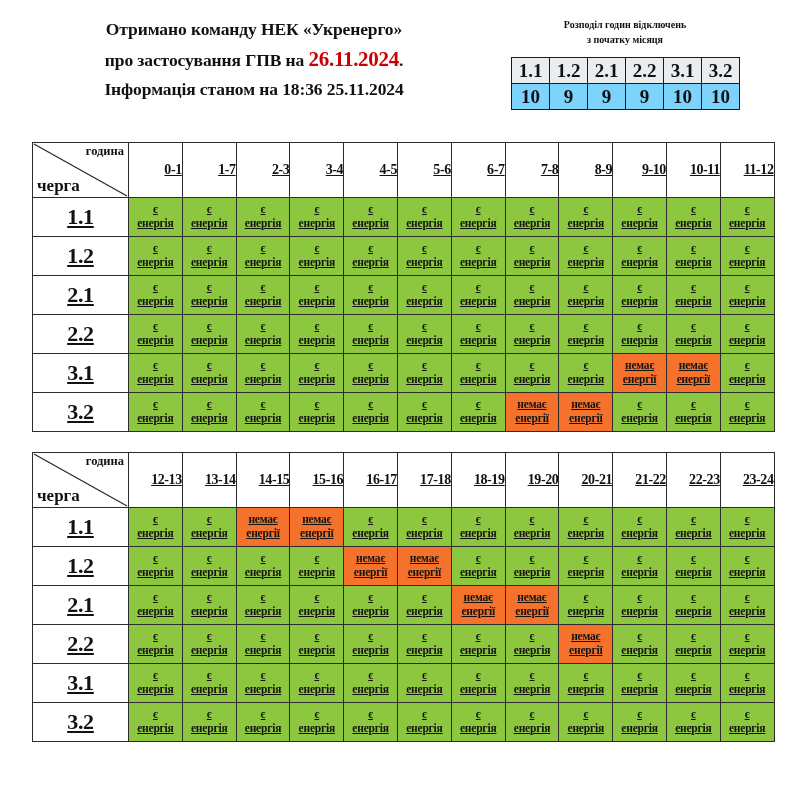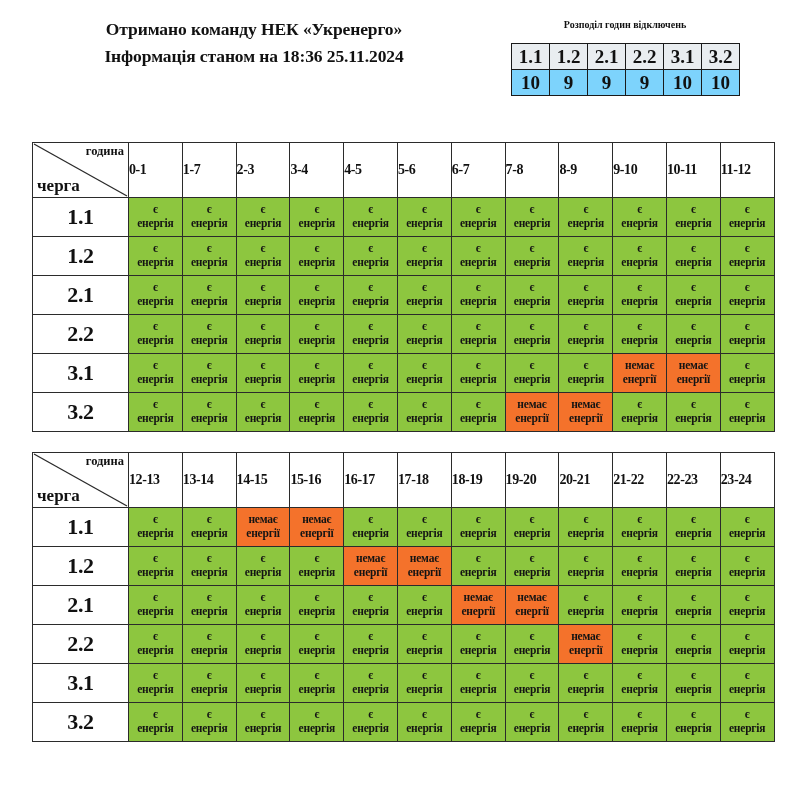--- a/index.html
+++ b/index.html
@@ -79,20 +79,21 @@
     width: 729px;
   }
   #grid-0 { top: 142px; }
   #grid-1 { top: 452px; }
 
   table.sched {
     border-collapse: collapse;
     table-layout: fixed;
     width: 729px;
     background: #fde047;
+    text-decoration: underline;
   }
   table.sched td, table.sched th {
     border: 1.3px solid #2b2b2b;
     padding: 0;
     margin: 0;
   }
 
   
   td.corner {
     width: 95px;
@@ -119,21 +120,21 @@
     left: 4px;
     bottom: 3px;
     font-size: 17px;
     font-weight: bold;
     line-height: 1;
   }
 
   th.hour-head {
     width: 52.8px;
     height: 54px;
-    text-align: left;
+    text-align: right;
     vertical-align: middle;
     font-size: 14px;
     font-weight: bold;
     background: #ffffff;
     letter-spacing: -0.4px;
   }
 
   td.queue-label {
     width: 95px;
     height: 38px;
@@ -167,25 +168,27 @@
   td.slot .l1, td.slot .l2 {
     display: block;
     white-space: nowrap;
   }
 </style>
 </head>
 <body>
 
 <div id="header-block">
   <div class="head-line">Отримано команду НЕК «Укренерго»</div>
+  <div class="head-line"><span>про застосування ГПВ на </span><span class="date-highlight">26.11.2024</span><span>.</span></div>
   <div class="head-line">Інформація станом на 18:36 25.11.2024</div>
 </div>
 
 <div id="summary-block">
   <div class="summary-title">Розподіл годин відключень</div>
+  <div class="summary-title">з початку місяця</div>
   <table id="summary-table">
     <tbody id="summary-tbody">
         <tr class="sum-head">
           <td>1.1</td>
           <td>1.2</td>
           <td>2.1</td>
           <td>2.2</td>
           <td>3.1</td>
           <td>3.2</td>
         </tr>

